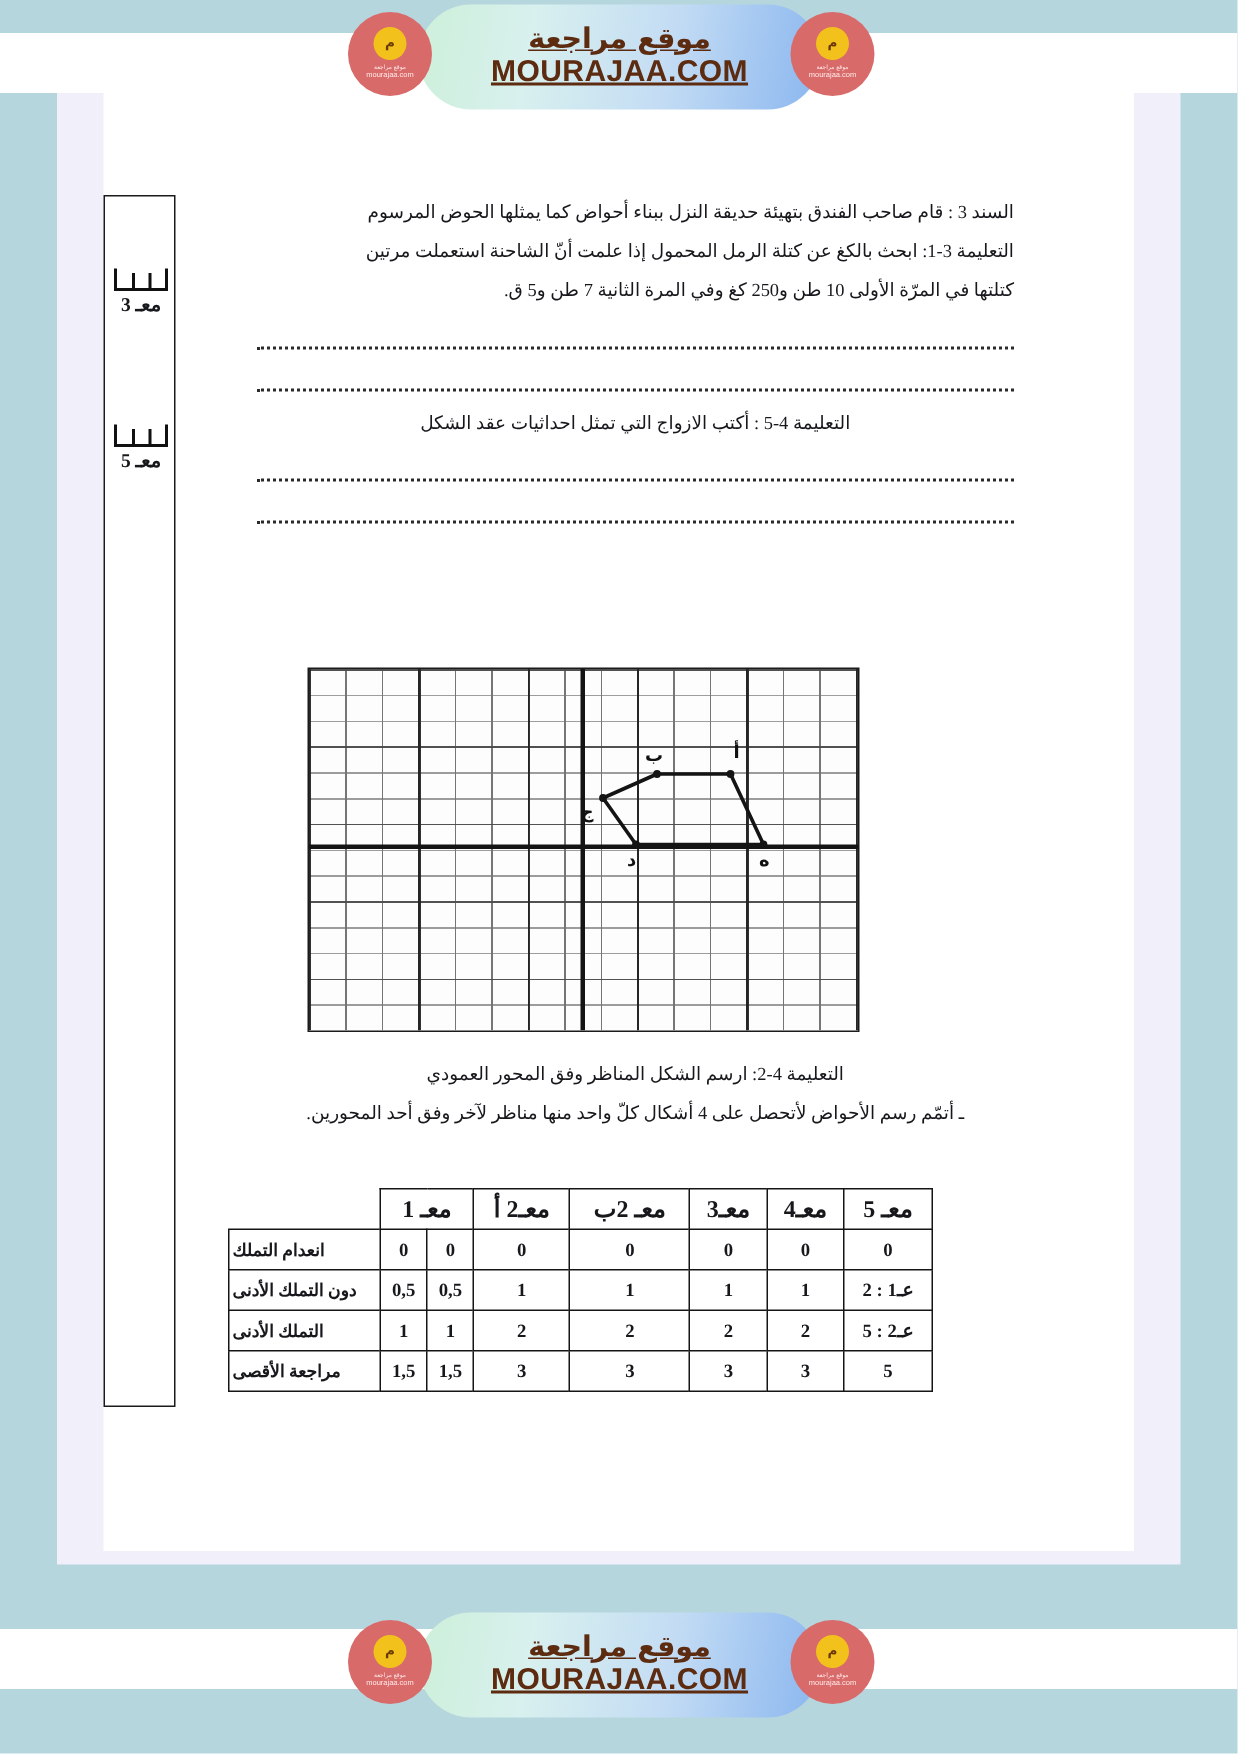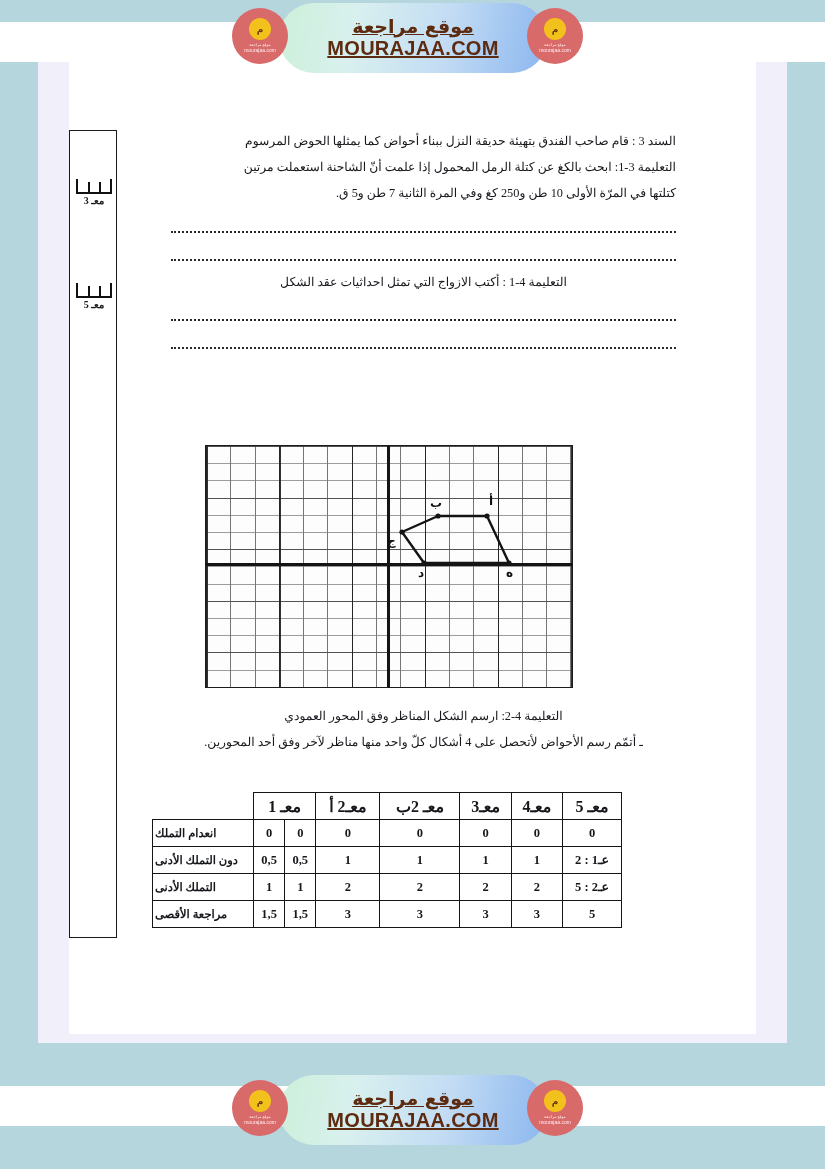--- a/index.html
+++ b/index.html
@@ -207,21 +207,21 @@
   .score-ticks i {
     position: absolute;
     top: 3px;
     width: 2px;
     height: 12px;
     background: #111;
   }
   .score-ticks i:nth-child(1) { left: 10px; }
   .score-ticks i:nth-child(2) { left: 21px; }
   .score-label {
-    font-size: 10px;
+    font-size: 13px;
     font-weight: bold;
     margin-top: 1px;
     letter-spacing: .2px;
   }
 
   
   .figure {
     position: absolute;
     left: 136px;
     top: 394px;
@@ -339,21 +339,21 @@
   <div class="text-col">
 
     <p class="para">السند 3 : قام صاحب الفندق بتهيئة حديقة النزل ببناء أحواض كما يمثلها الحوض المرسوم</p>
 
     <p class="para">التعليمة 3-1: ابحث بالكغ عن كتلة الرمل المحمول إذا علمت أنّ الشاحنة استعملت مرتين</p>
     <p class="para">كتلتها في المرّة الأولى 10 طن و250 كغ وفي المرة الثانية 7 طن و5 ق.</p>
 
     <div class="dotline"></div>
     <div class="dotline"></div>
 
-    <p class="task-line center">التعليمة 4-1 : أكتب الازواج التي تمثل احداثيات عقد الشكل</p>
+    <p class="task-line center">التعليمة 4-5 : أكتب الازواج التي تمثل احداثيات عقد الشكل</p>
 
     <div class="dotline"></div>
     <div class="dotline"></div>
   </div>
 
   <div class="figure">
     <div class="grid-minor"></div>
     <div class="grid-major"></div>
     <div class="axis-v"></div>
     <div class="axis-h"></div>

